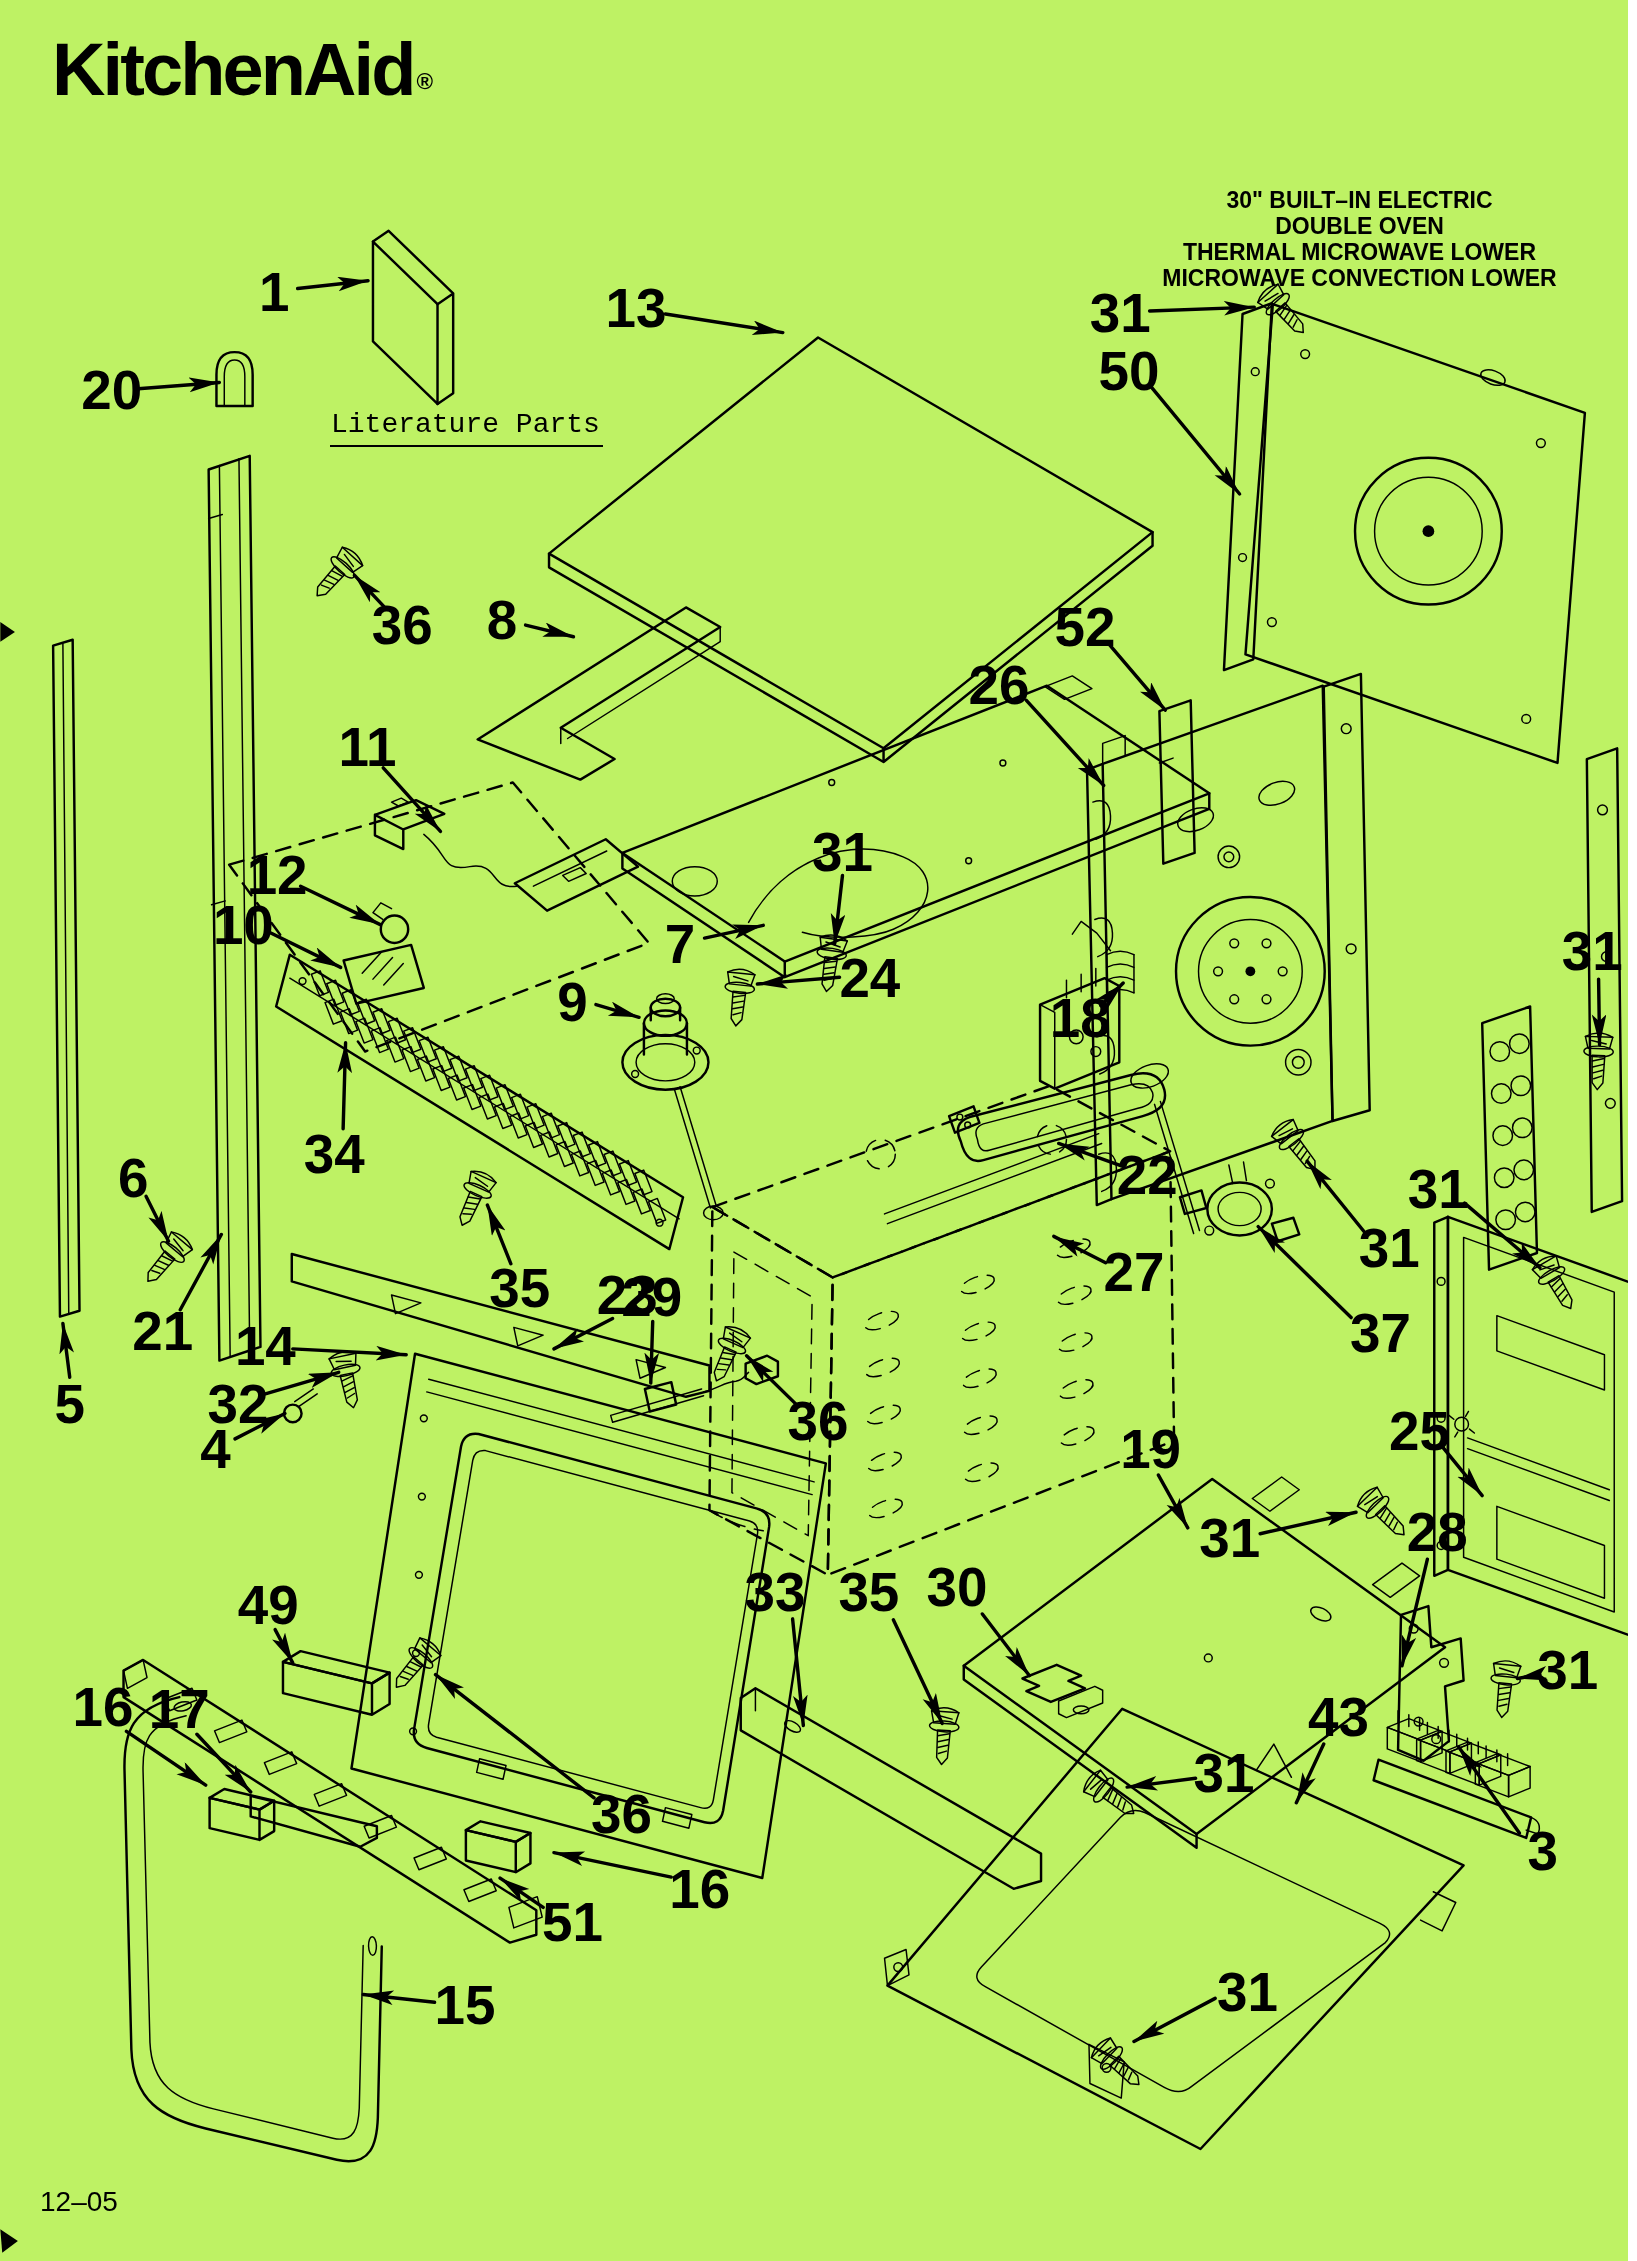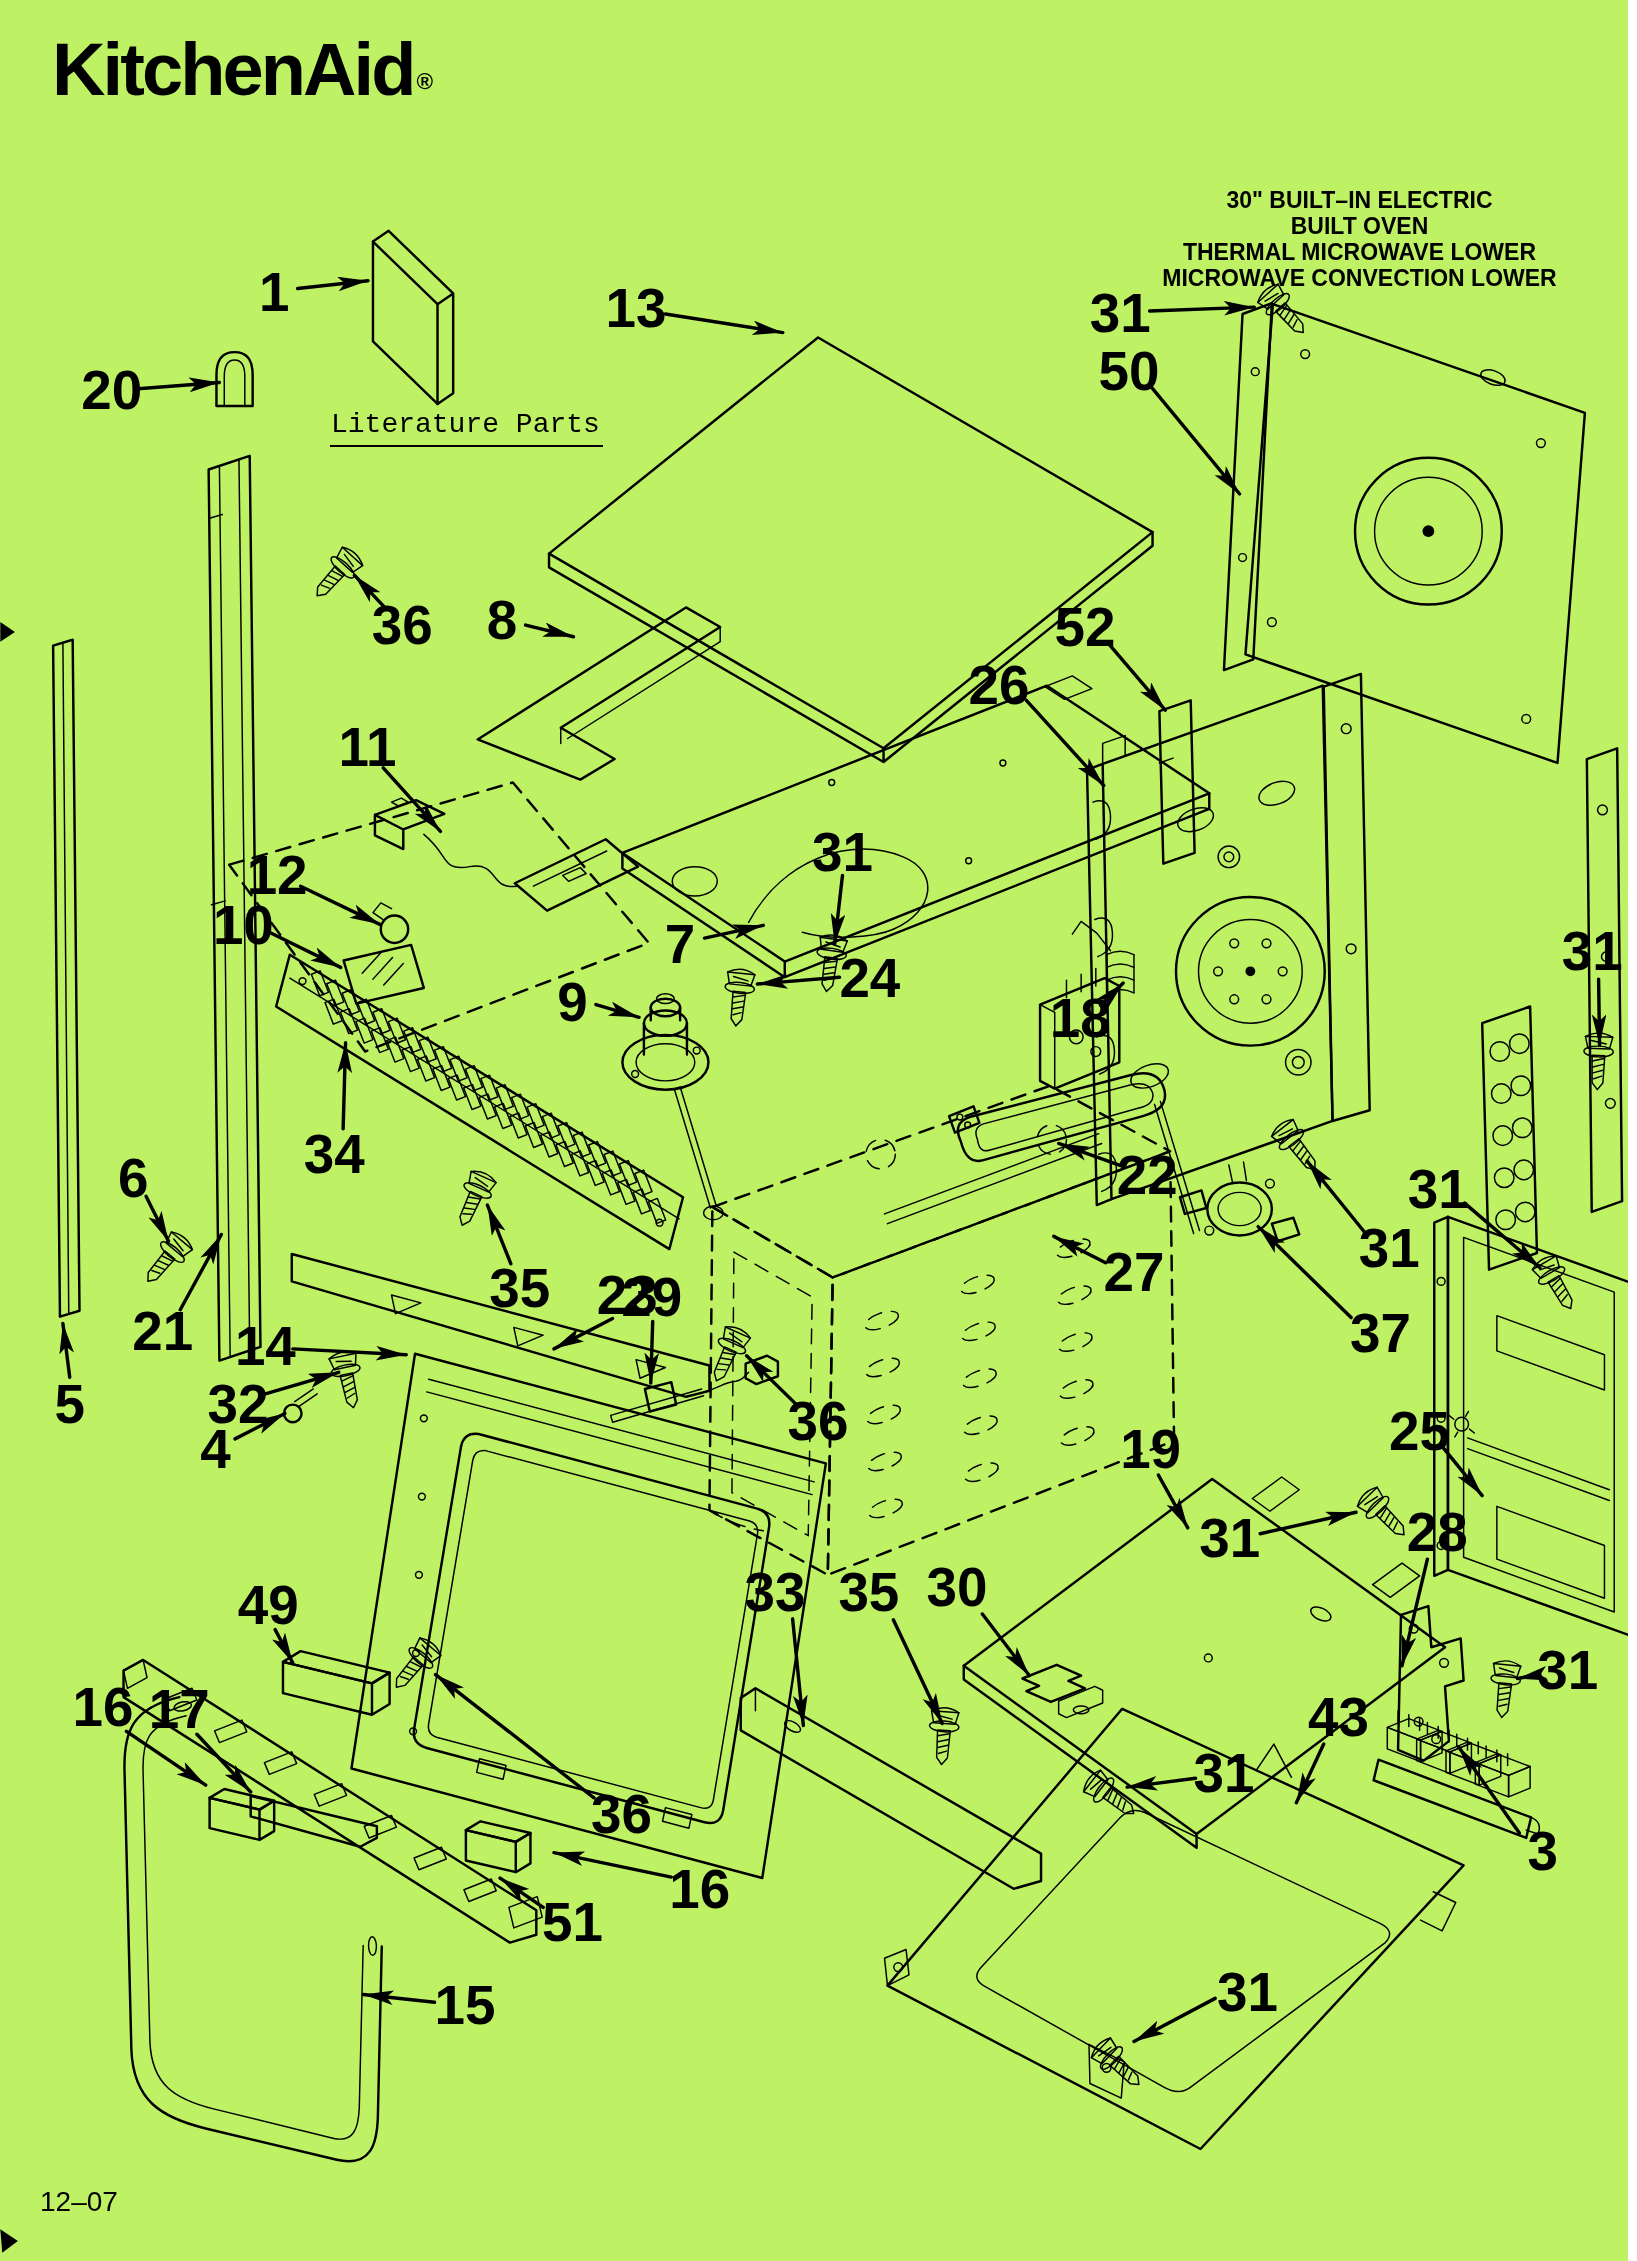--- a/index.html
+++ b/index.html
@@ -24,27 +24,27 @@
 </style>
 </head>
 <body>
 
 <div class="page">
 
   <div class="logo"><span>KitchenAid</span><span class="reg">®</span></div>
 
   <div class="title">
     <div>30" BUILT–IN ELECTRIC</div>
-    <div>BUILT OVEN</div>
+    <div>DOUBLE OVEN</div>
     <div>THERMAL MICROWAVE LOWER</div>
     <div>MICROWAVE CONVECTION LOWER</div>
   </div>
 
   <div class="lit">Literature Parts</div>
-  <div class="date">12–07</div>
+  <div class="date">12–05</div>
 
   <svg class="diagram" width="1638" height="2261" viewBox="0 0 3348 4623">
     <defs>
       <marker id="ah" markerUnits="userSpaceOnUse" markerWidth="80" markerHeight="44" refX="62" refY="15" orient="auto">
         <path d="M0,0 L62,15 L0,30 L14,15 Z" style="fill:#000;stroke:none"></path>
       </marker>
       <g id="screw-glyph">
         <path class="thin" d="M-28,-30 L28,-30 L22,-6 L-22,-6 Z"></path>
         <path class="thin" d="M-28,-30 Q0,-46 28,-30"></path>
         <path class="thin" d="M-15,-22 L15,-16"></path>

